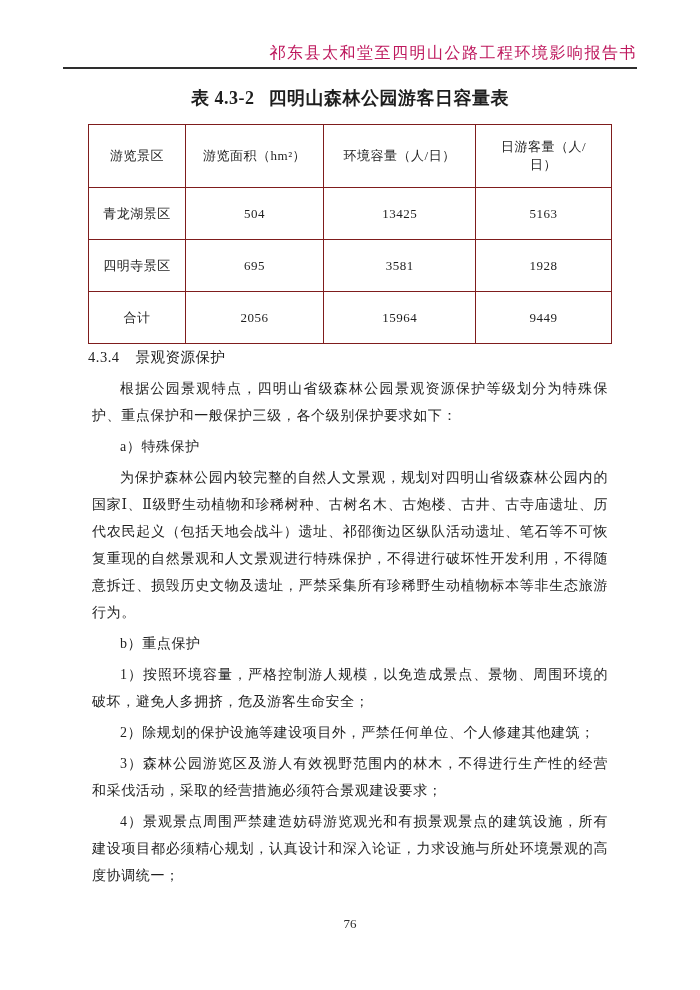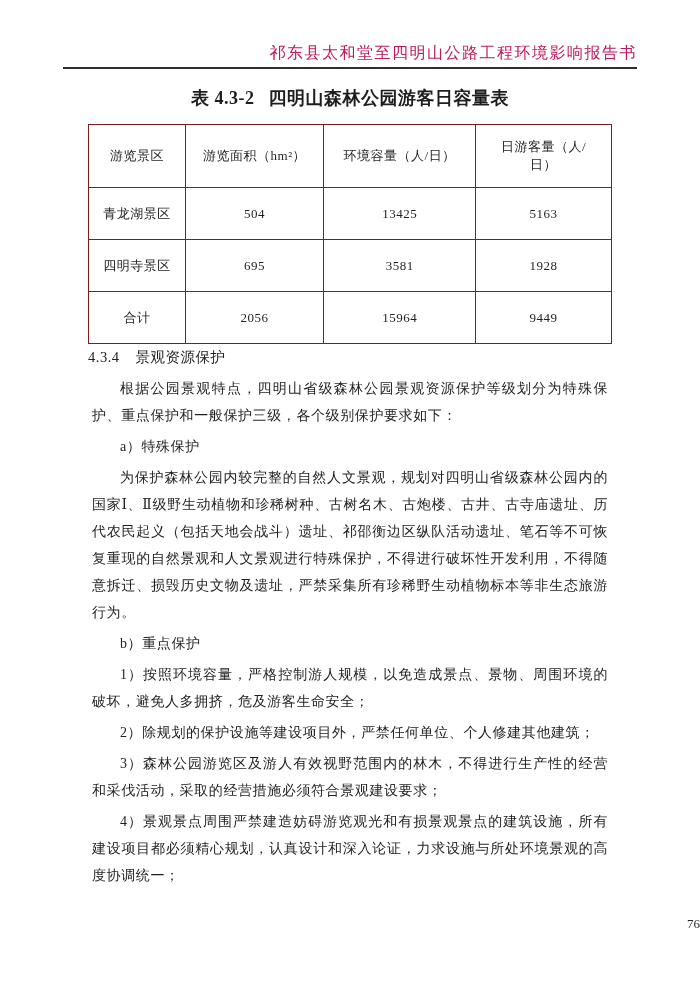--- a/index.html
+++ b/index.html
@@ -49,21 +49,21 @@
   .body-paragraphs p {
     margin:4px;
     font-size:14px; line-height:27px;
     text-align:justify;
     text-indent:2em;
     letter-spacing:0.6px;
   }
 
   .footer {
     position:absolute; top:916px; left:0; right:0;
-    text-align:right; font-size:13px; color:#2b2b2b;
+    text-align:center; font-size:13px; color:#2b2b2b;
   }
 </style>
 </head>
 <body>
 
 <div class="page">
 
   <div class="running-header">
     <span class="header-text">祁东县太和堂至四明山公路工程环境影响报告书</span>
     <div class="header-rule"></div>

